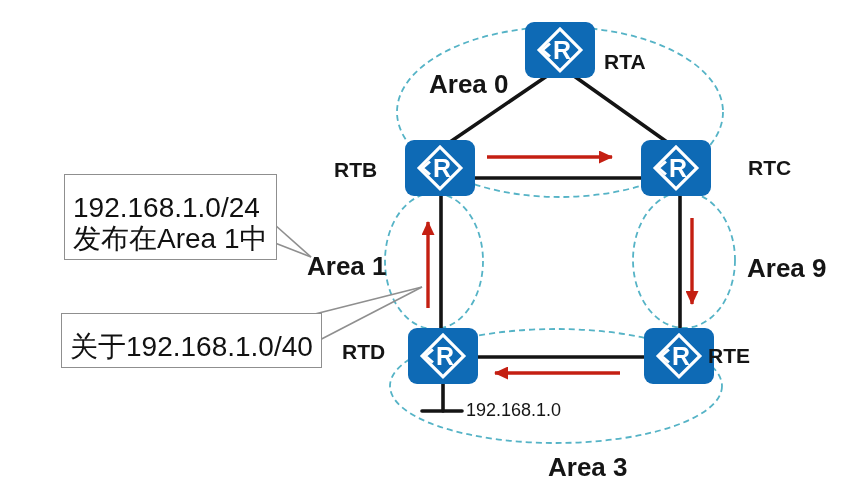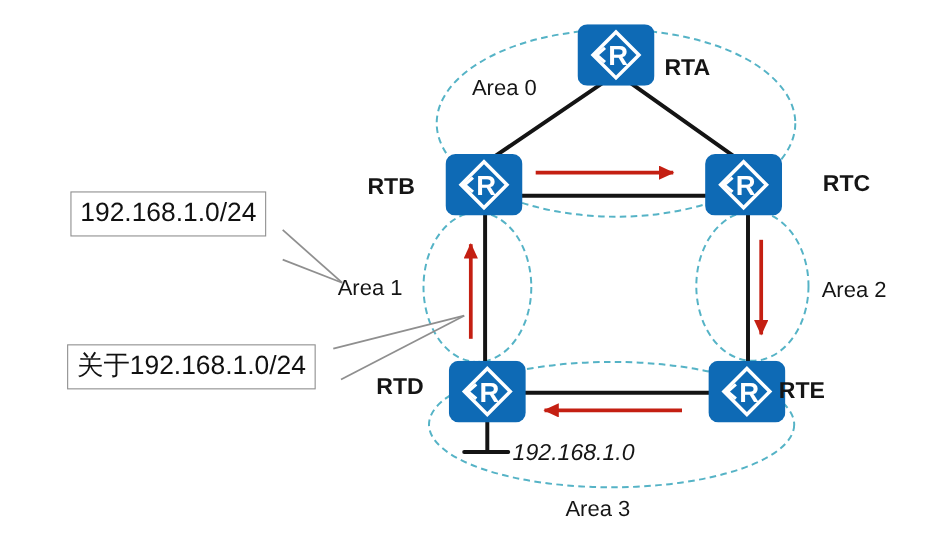--- a/index.html
+++ b/index.html
@@ -3,26 +3,26 @@
 <meta charset="utf-8">
 <style>
   html,body{margin:0;padding:0;background:#ffffff;}
   .stage{
     position:relative;width:842px;height:498px;background:#ffffff;overflow:hidden;
     font-family:"Liberation Sans","DejaVu Sans",sans-serif;
   }
   .layer{position:absolute;left:0;top:0;}
   .lbl{position:absolute;color:#151515;white-space:nowrap;}
   .bold-lbl{font-weight:bold;font-size:21px;text-align:right;}
-  .area-lbl{font-weight:normal;font-size:20px;}
-  .net-lbl{font-size:21px;font-weight:400;font-style:italic;}
+  .area-lbl{font-weight:bold;font-size:26px;}
+  .net-lbl{font-size:18px;font-weight:400;}
   .router{position:absolute;width:70px;height:56px;}
   .callout{
     position:absolute;background:#ffffff;border:1.5px solid #8f8f8f;
-    padding:3px 8px 5px 8px;color:#111;font-size:24px;line-height:31px;
+    padding:17px 8px 5px 8px;color:#111;font-size:28px;line-height:31px;
     z-index:3;
   }
   .callout-line{white-space:nowrap;}
 </style>
 </head>
 <body>
 
 <div class="stage">
 
   <svg class="layer" width="842" height="498" viewBox="0 0 842 498">
@@ -107,26 +107,27 @@
   </div>
 
   <div class="lbl bold-lbl" style="left:604px;top:50px">RTA</div>
   <div class="lbl bold-lbl" style="left:334px;top:158px">RTB</div>
   <div class="lbl bold-lbl" style="left:748px;top:156px">RTC</div>
   <div class="lbl bold-lbl" style="left:342px;top:340px">RTD</div>
   <div class="lbl bold-lbl" style="left:708px;top:344px">RTE</div>
 
   <div class="lbl area-lbl" style="left:429px;top:69px">Area 0</div>
   <div class="lbl area-lbl" style="left:307px;top:251px">Area 1</div>
-  <div class="lbl area-lbl" style="left:747px;top:253px">Area 2</div>
-  <div class="lbl area-lbl" style="left:514px;top:452px">Area 3</div>
+  <div class="lbl area-lbl" style="left:747px;top:253px">Area 9</div>
+  <div class="lbl area-lbl" style="left:548px;top:452px">Area 3</div>
 
   <div class="lbl net-lbl" style="left:466px;top:400px">192.168.1.0</div>
 
   <div class="callout" style="left:64px;top:174px">
     <div class="callout-line">192.168.1.0/24</div>
+    <div class="callout-line">发布在Area 1中</div>
   </div>
 
   <div class="callout" style="left:61px;top:313px">
-    <div class="callout-line">关于192.168.1.0/24</div>
+    <div class="callout-line">关于192.168.1.0/40</div>
   </div>
 
 </div>
 
 </body></html>

